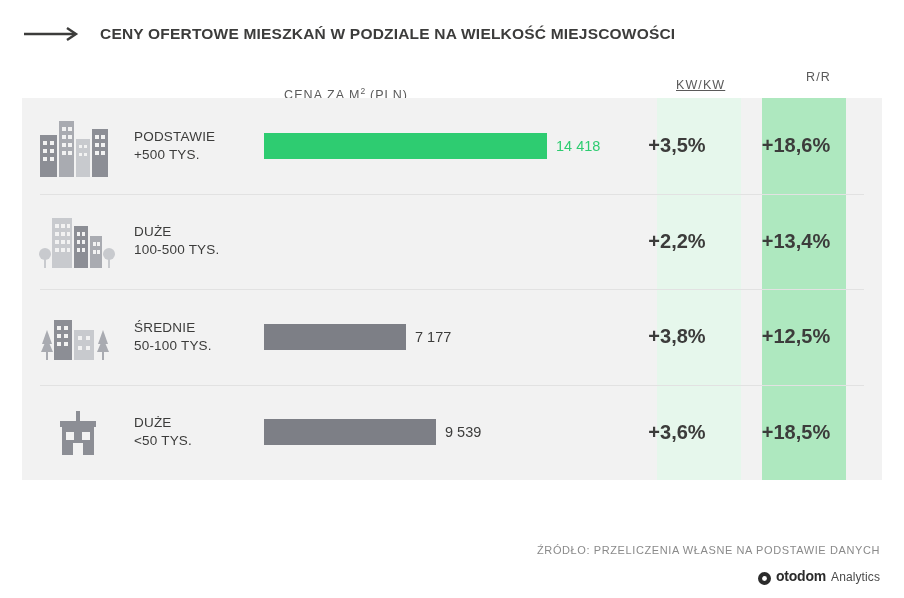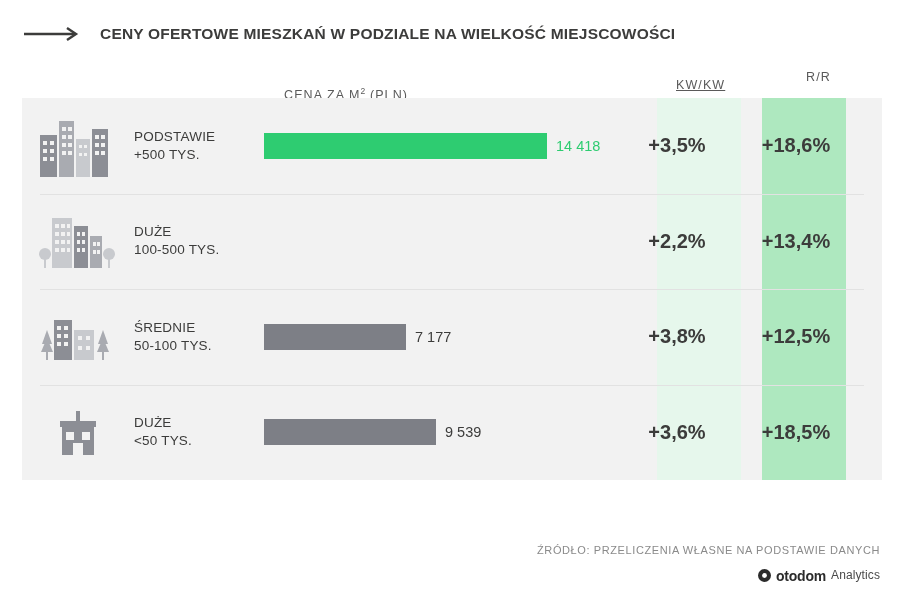--- a/index.html
+++ b/index.html
@@ -156,21 +156,21 @@
     text-align: right;
   }
   .source {
     font-size: 11px;
     letter-spacing: 0.6px;
     color: #8a8a8a;
     margin-bottom: 12px;
   }
   .brand {
     display: flex;
-    align-items: flex-start;
+    align-items: flex-end;
     justify-content: flex-end;
     gap: 5px;
   }
   .brand-mark {
     width: 13px; height: 13px;
     flex: 0 0 auto;
   }
   .brand-name {
     font-size: 14px;
     font-weight: bold;

